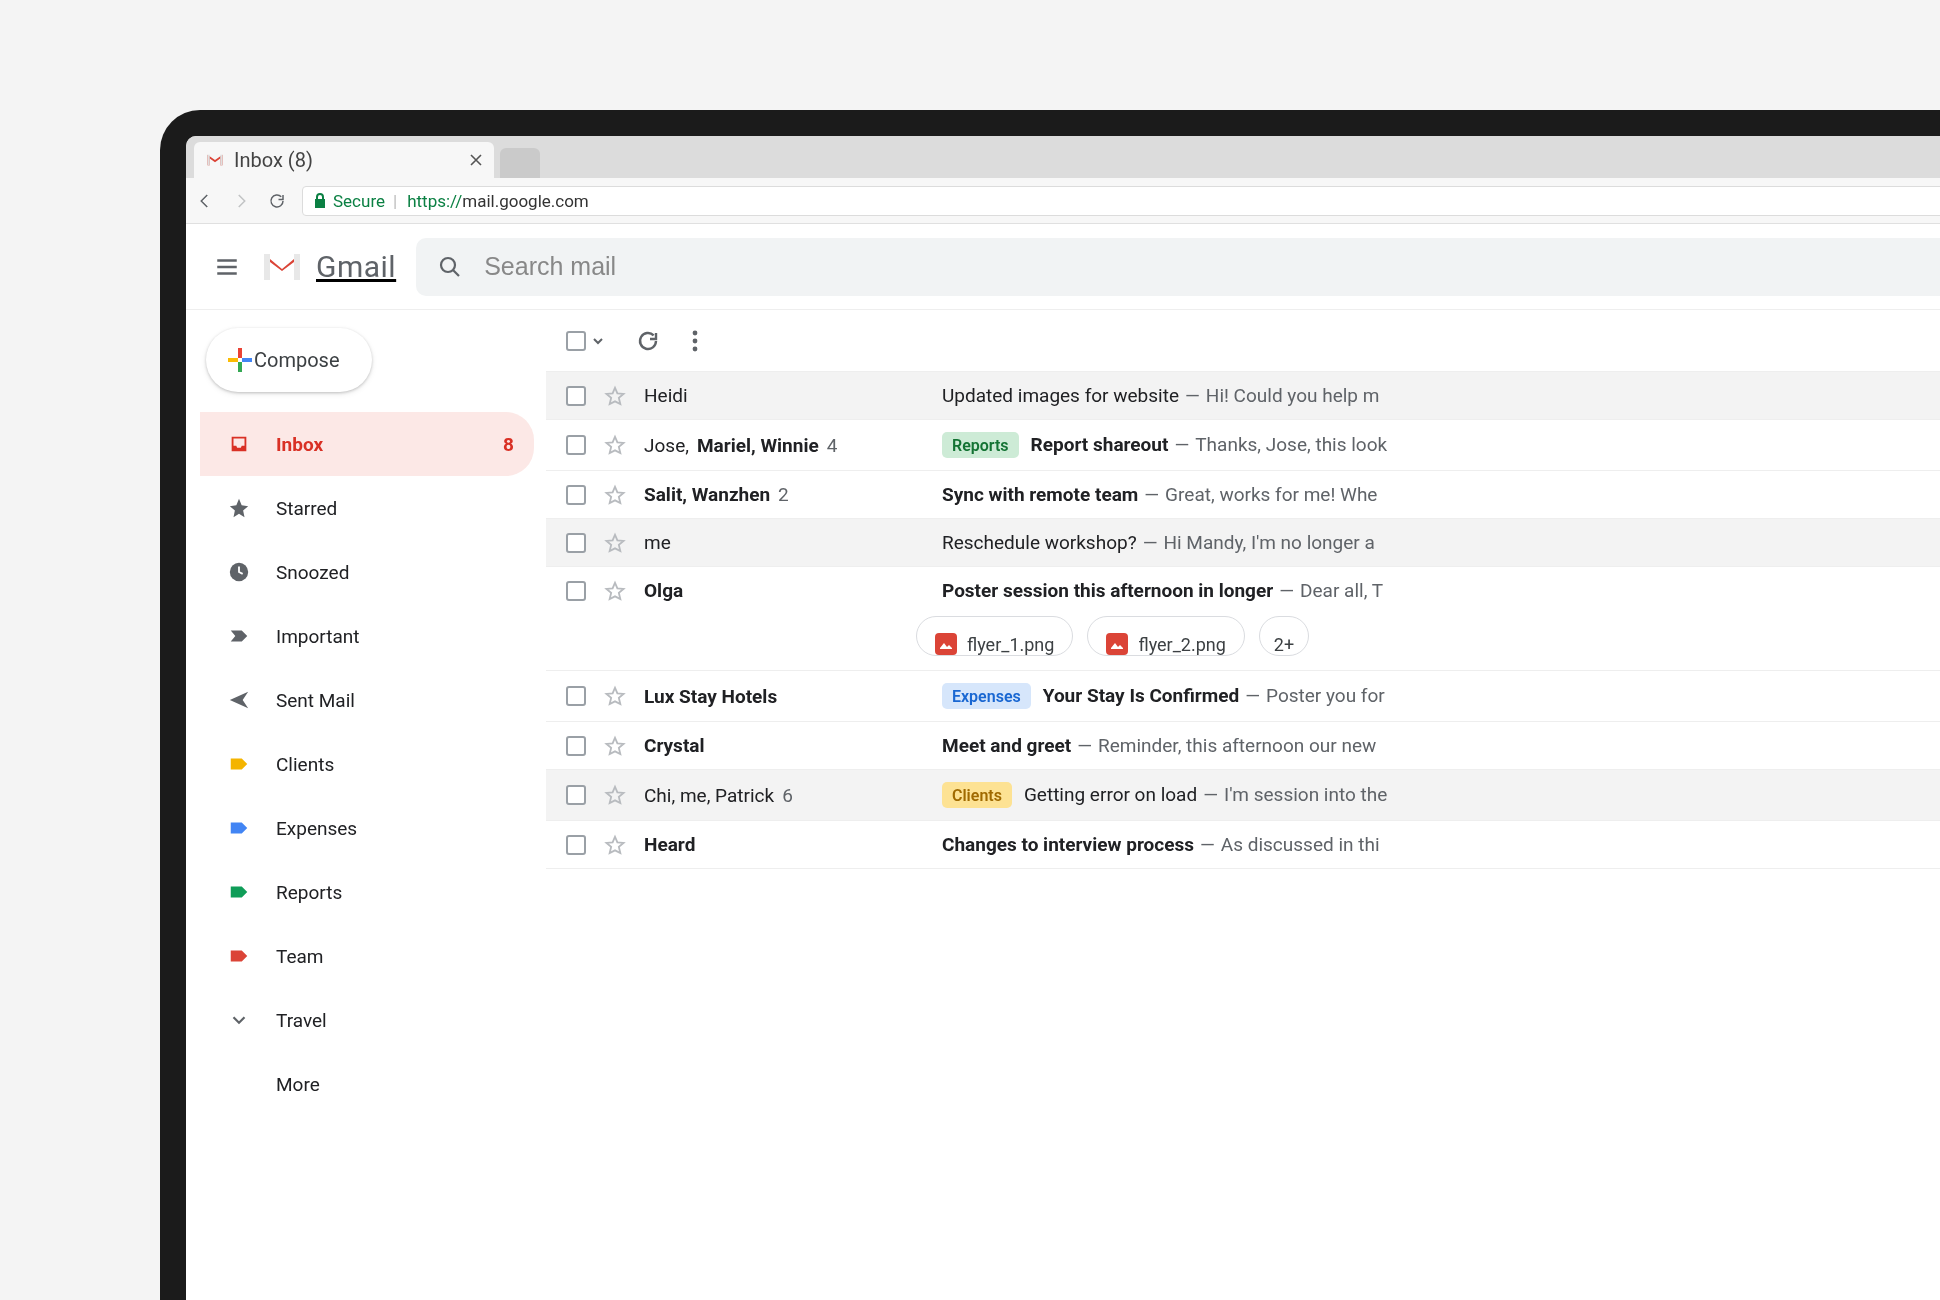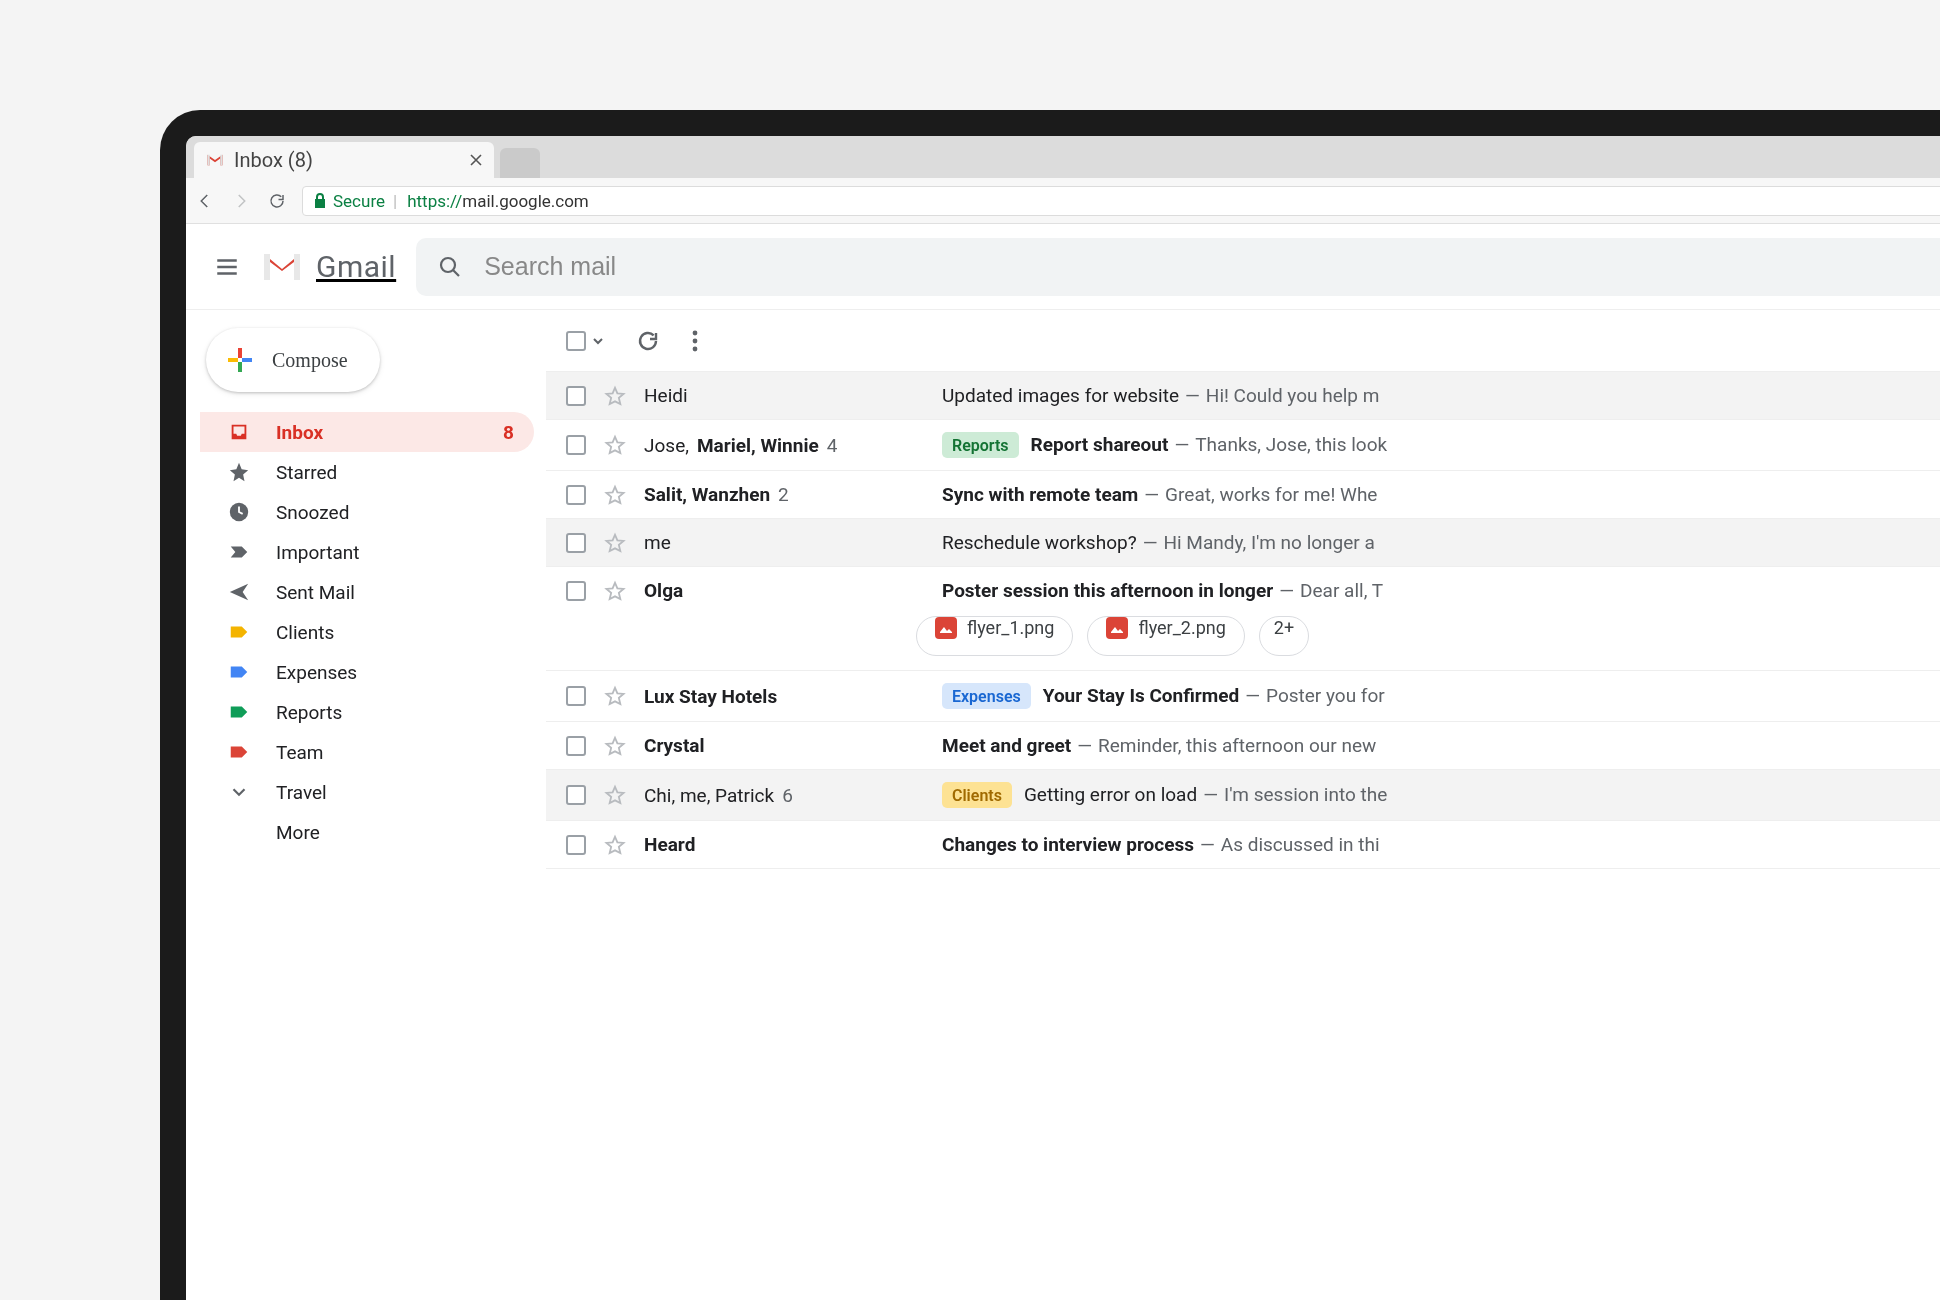--- a/index.html
+++ b/index.html
@@ -153,34 +153,32 @@
   }
 
   
   .sidebar {
     width: 360px;
     padding: 14px 12px 0 14px;
   }
   .compose {
     display: inline-flex;
     align-items: center;
-    gap: 18px;
     height: 64px;
     padding: 0 32px 0 20px;
     border-radius: 40px;
     background: #fff;
     box-shadow: 0 1px 3px rgba(0,0,0,.2), 0 2px 6px rgba(0,0,0,.08);
     font-size: 20px;
     color: #3c4043;
     margin: 4px 0 20px 6px;
-    font-family: Liberation Serif, serif;
   }
   .nav-list { list-style: none; display: flex; flex-direction: column; }
   .nav-item {
-    height: 40px;
+    height: 64px;
     display: flex;
     align-items: center;
     gap: 26px;
     padding: 0 20px 0 28px;
     border-radius: 0 28px 28px 0;
     color: #202124;
     font-size: 19px;
   }
   .nav-item.active {
     background: #fce8e6;
@@ -242,21 +240,21 @@
   .tag.clients  { background: #fde293; color: #a06a00; }
 
   .attach-row {
     display: flex;
     gap: 14px;
     padding: 2px 16px 14px 370px;
     border-bottom: 1px solid #eee;
   }
   .chip {
     display: inline-flex;
-    align-items: flex-start;
+    align-items: flex-end;
     gap: 10px;
     height: 40px;
     padding: 0 18px;
     border: 1px solid #dadce0;
     border-radius: 22px;
     font-size: 18px;
     color: #3c4043;
     background: #fff;
   }
   .chip .aicon {

